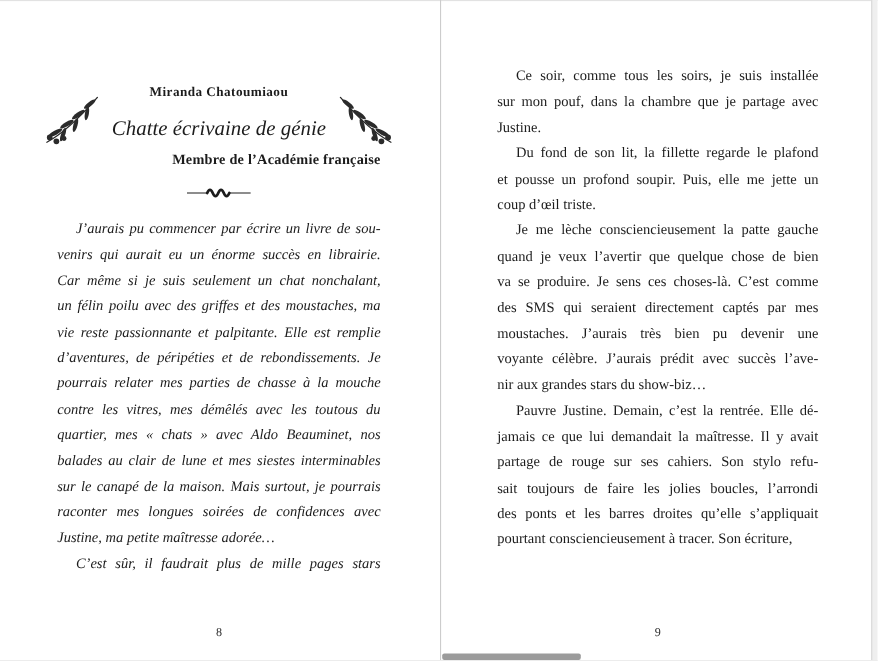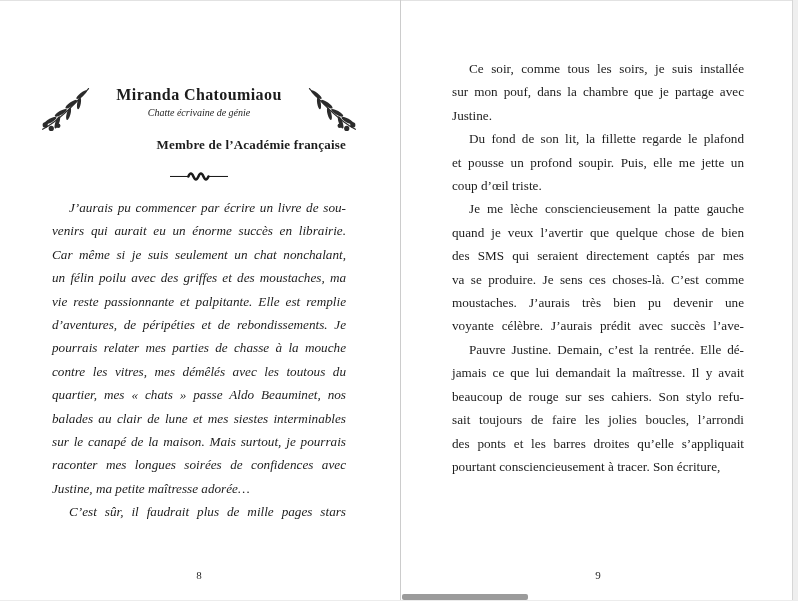--- a/index.html
+++ b/index.html
@@ -16,22 +16,22 @@
   .bottom-edge{ position: absolute; bottom: 0; left: 0; right: 0; height: 1px; background: #ececec; }
   .right-edge { position: absolute; top: 0; bottom: 0; right: 0; width: 5px; background: #efefef; border-left: 1px solid #d6d6d6; }
   .gutter-line{ position: absolute; top: 0; bottom: 0; left: 400px; width: 1px; background: #cccccc; }
   .scroll-thumb { position: absolute; bottom: 1px; left: 402px; width: 126px; height: 6px; background: #9b9b9b; border-radius: 2px; }
 
   .page { position: absolute; top: 0; height: 601px; }
   .page-left  { left: 52px;  width: 294px; }
   .page-right { left: 452px; width: 292px; }
 
   .hdr { position: absolute; left: 0; right: 0; text-align: center; }
-  .title       { top: 86px;  font-size: 16px; font-weight: bold; letter-spacing: 0.4px; }
-  .subtitle    { top: 107px; font-size: 10px; font-style: italic; }
+  .title       { top: 76px;  font-size: 12px; font-weight: bold; letter-spacing: 0.4px; }
+  .subtitle    { top: 107px; font-size: 19px; font-style: italic; }
   .affiliation { top: 137px; font-size: 13px; font-weight: bold; letter-spacing: 0.2px; text-align: right; }
   .divider     { top: 168px; }
 
   .branch { position: absolute; top: 84px; width: 52px; height: 56px; }
   .branch-left  { left: -12px; }
   .branch-right { right: -12px; transform: scaleX(-1); }
 
   .page-body { position: absolute; left: 0; right: 0; font-size: 13.2px; line-height: 23.4px; }
   #left-body  { top: 196px; font-style: italic; }
   #right-body { top: 57px; }
@@ -104,21 +104,21 @@
     <div class="page-body" id="left-body">
         <p class="para">
           <span class="line first">J’aurais pu commencer par écrire un livre de sou-</span>
           <span class="line">venirs qui aurait eu un énorme succès en librairie.</span>
           <span class="line">Car même si je suis seulement un chat nonchalant,</span>
           <span class="line">un félin poilu avec des griffes et des moustaches, ma</span>
           <span class="line">vie reste passionnante et palpitante. Elle est remplie</span>
           <span class="line">d’aventures, de péripéties et de rebondissements. Je</span>
           <span class="line">pourrais relater mes parties de chasse à la mouche</span>
           <span class="line">contre les vitres, mes démêlés avec les toutous du</span>
-          <span class="line">quartier, mes « chats » passe Aldo Beauminet, nos</span>
+          <span class="line">quartier, mes « chats » avec Aldo Beauminet, nos</span>
           <span class="line">balades au clair de lune et mes siestes interminables</span>
           <span class="line">sur le canapé de la maison. Mais surtout, je pourrais</span>
           <span class="line">raconter mes longues soirées de confidences avec</span>
           <span class="line final">Justine, ma petite maîtresse adorée…</span>
         </p>
         <p class="para">
           <span class="line first">C’est sûr, il faudrait plus de mille pages stars</span>
         </p>
       </div>
 
@@ -133,29 +133,30 @@
           <span class="line final">Justine.</span>
         </p>
         <p class="para">
           <span class="line first">Du fond de son lit, la fillette regarde le plafond</span>
           <span class="line">et pousse un profond soupir. Puis, elle me jette un</span>
           <span class="line final">coup d’œil triste.</span>
         </p>
         <p class="para">
           <span class="line first">Je me lèche consciencieusement la patte gauche</span>
           <span class="line">quand je veux l’avertir que quelque chose de bien</span>
+          <span class="line">va se produire. Je sens ces choses-là. C’est comme</span>
           <span class="line">des SMS qui seraient directement captés par mes</span>
-          <span class="line">va se produire. Je sens ces choses-là. C’est comme</span>
           <span class="line">moustaches. J’aurais très bien pu devenir une</span>
           <span class="line">voyante célèbre. J’aurais prédit avec succès l’ave-</span>
+          <span class="line final">nir aux grandes stars du show-biz…</span>
         </p>
         <p class="para">
           <span class="line first">Pauvre Justine. Demain, c’est la rentrée. Elle dé-</span>
           <span class="line">jamais ce que lui demandait la maîtresse. Il y avait</span>
-          <span class="line">beaucoup de rouge sur ses cahiers. Son stylo refu-</span>
+          <span class="line">partage de rouge sur ses cahiers. Son stylo refu-</span>
           <span class="line">sait toujours de faire les jolies boucles, l’arrondi</span>
           <span class="line">des ponts et les barres droites qu’elle s’appliquait</span>
           <span class="line final">pourtant consciencieusement à tracer. Son écriture,</span>
         </p>
       </div>
     <div class="page-number">9</div>
   </div>
 
   <div class="scroll-thumb"></div>
   <div class="right-edge"></div>

